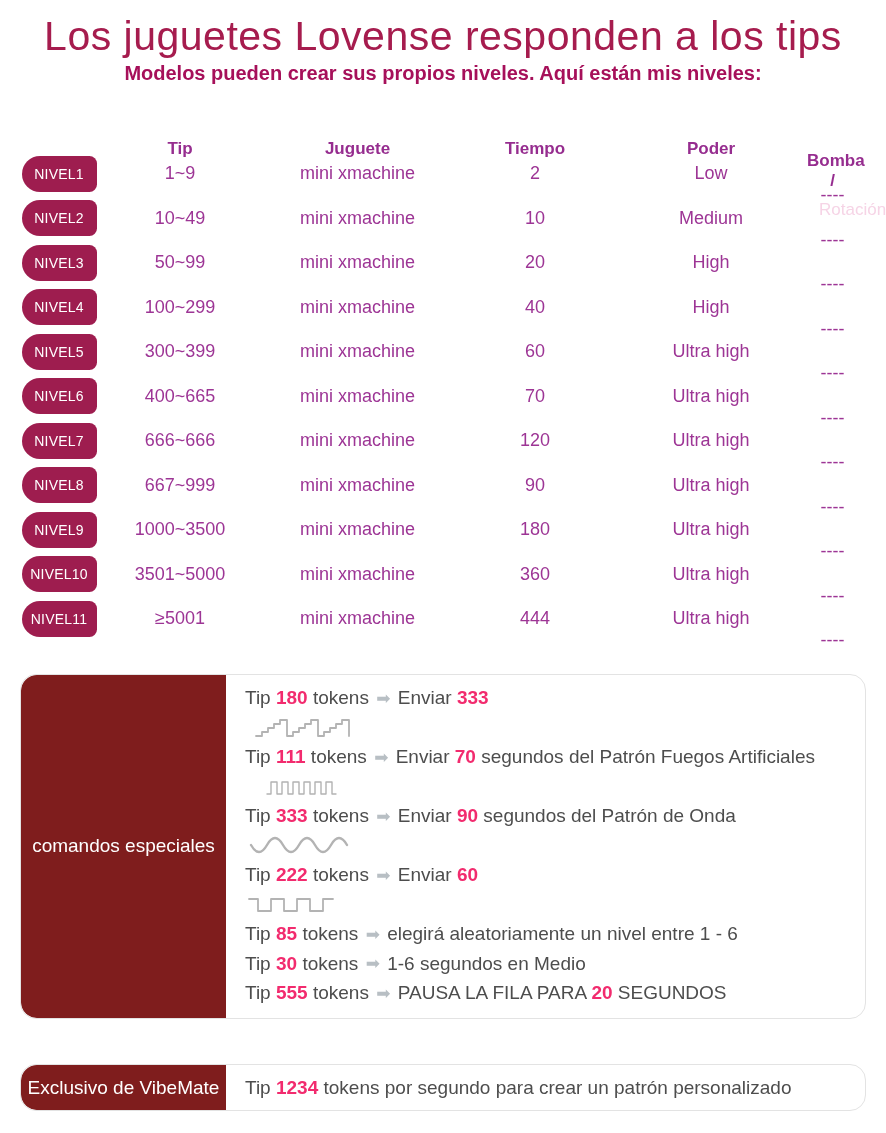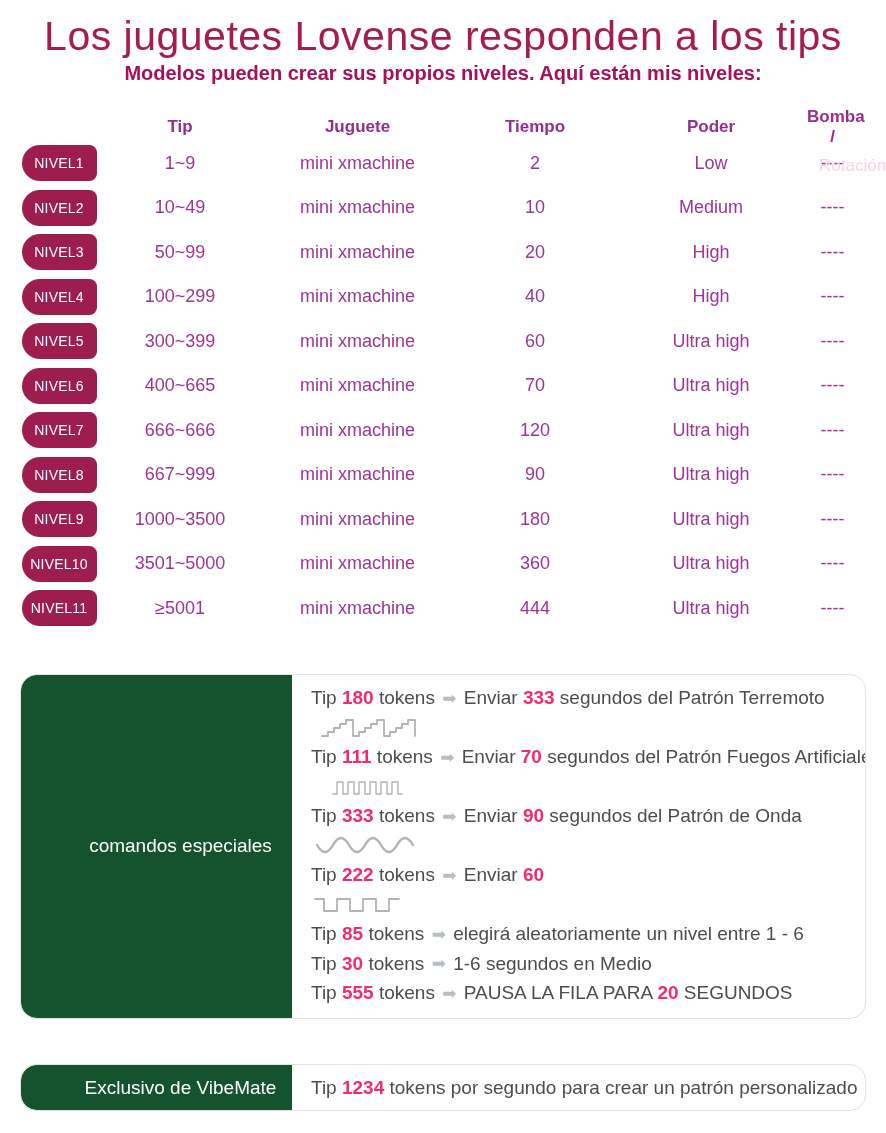--- a/index.html
+++ b/index.html
@@ -9,35 +9,35 @@
     color:#a61c4e;letter-spacing:.5px;line-height:48px;}
   .page-subtitle{text-align:center;font-size:20px;font-weight:700;color:#a6105a;line-height:27px;}
 
   
   .tip-table{margin-top:20px;}
   .thead,.trow{display:grid;grid-template-columns:100px 160px 195px 160px 192px 79px;align-items:center;}
   .thead{height:34px;}
   .thead .cell{color:#962d8f;font-weight:700;font-size:17px;text-align:center;}
   .trow{height:44.5px;}
   .trow .cell{color:#9d3595;font-size:18px;text-align:center;}
-  .cell.last{padding-right:28px;}
+  .cell.last{padding-right:28px;margin-top:44px;}
   .badge-cell{text-align:left;}
   .badge{display:inline-block;margin-left:18px;width:75px;box-sizing:border-box;
     background:#9e1d4f;color:#fff;font-weight:400;font-size:14px;text-align:center;
     padding:10px 0;border-radius:19px 8px 8px 19px;letter-spacing:.2px;}
   .bomba-head{position:relative;}
   .rotacion-faded{position:absolute;top:49px;left:12px;right:20px;text-align:center;
     color:#f6d4e6;font-weight:400;font-size:17px;}
 
   
   .card{margin:0 20px;border:1px solid #e3e3e3;border-radius:16px;display:flex;
     background:#fff;box-sizing:border-box;overflow:hidden;}
-  .card-label{width:223px;flex-shrink:0;background:#14532d;color:#fff;
+  .card-label{width:205px;flex-shrink:0;background:#7f1d1d;color:#fff;
     display:flex;align-items:center;justify-content:center;font-size:19px;
-    border-radius:16px 0 0 16px;text-align:center;padding-left:48px;}
+    border-radius:16px 0 0 16px;text-align:center;}
   .commands-card{margin-top:43px;}
   .card-content{flex:1;padding:9px 0 10px 19px;}
   .cmd-line{height:29.5px;display:flex;align-items:center;font-size:19px;color:#4d4d4d;}
   .cmd-line span{white-space:pre;}
   .cmd-line .pink{color:#f22b6e;font-weight:600;}
   .cmd-line .arrow{color:#b8bfc4;font-size:17px;margin:0 2px;}
   .pattern-row{height:29.5px;display:flex;align-items:center;padding-left:2px;}
   .pattern-svg{display:block;}
 
   .vibemate-card{margin-top:45px;height:47px;}
@@ -157,21 +157,20 @@
 <div class="card commands-card">
   <div class="card-label">comandos especiales</div>
   <div class="card-content">
       <div class="cmd-line">
         <span class="gray">Tip </span>
         <span class="pink">180</span>
         <span class="gray"> tokens </span>
         <span class="arrow">➡</span>
         <span class="gray"> Enviar </span>
         <span class="pink">333</span>
-        <span class="gray"> segundos del Patrón Terremoto</span>
       </div>
       <div class="pattern-row">
         <svg class="pattern-svg" width="112" height="26" viewBox="0 0 98 26" fill="none" stroke="#b3b3b3" stroke-width="1.8" stroke-linejoin="round" stroke-linecap="round">
     <path d="M2,21 h6 v-4 h6 v-4 h6 v-4 h6 v-4 h7 v16 h6 v-4 h6 v-4 h6 v-4 h6 v-4 h7 v16 h6 v-4 h6 v-4 h6 v-4 h6 v-4 h7 v16"></path>
   </svg>
       </div>
       <div class="cmd-line">
         <span class="gray">Tip </span>
         <span class="pink">111</span>
         <span class="gray"> tokens </span>

